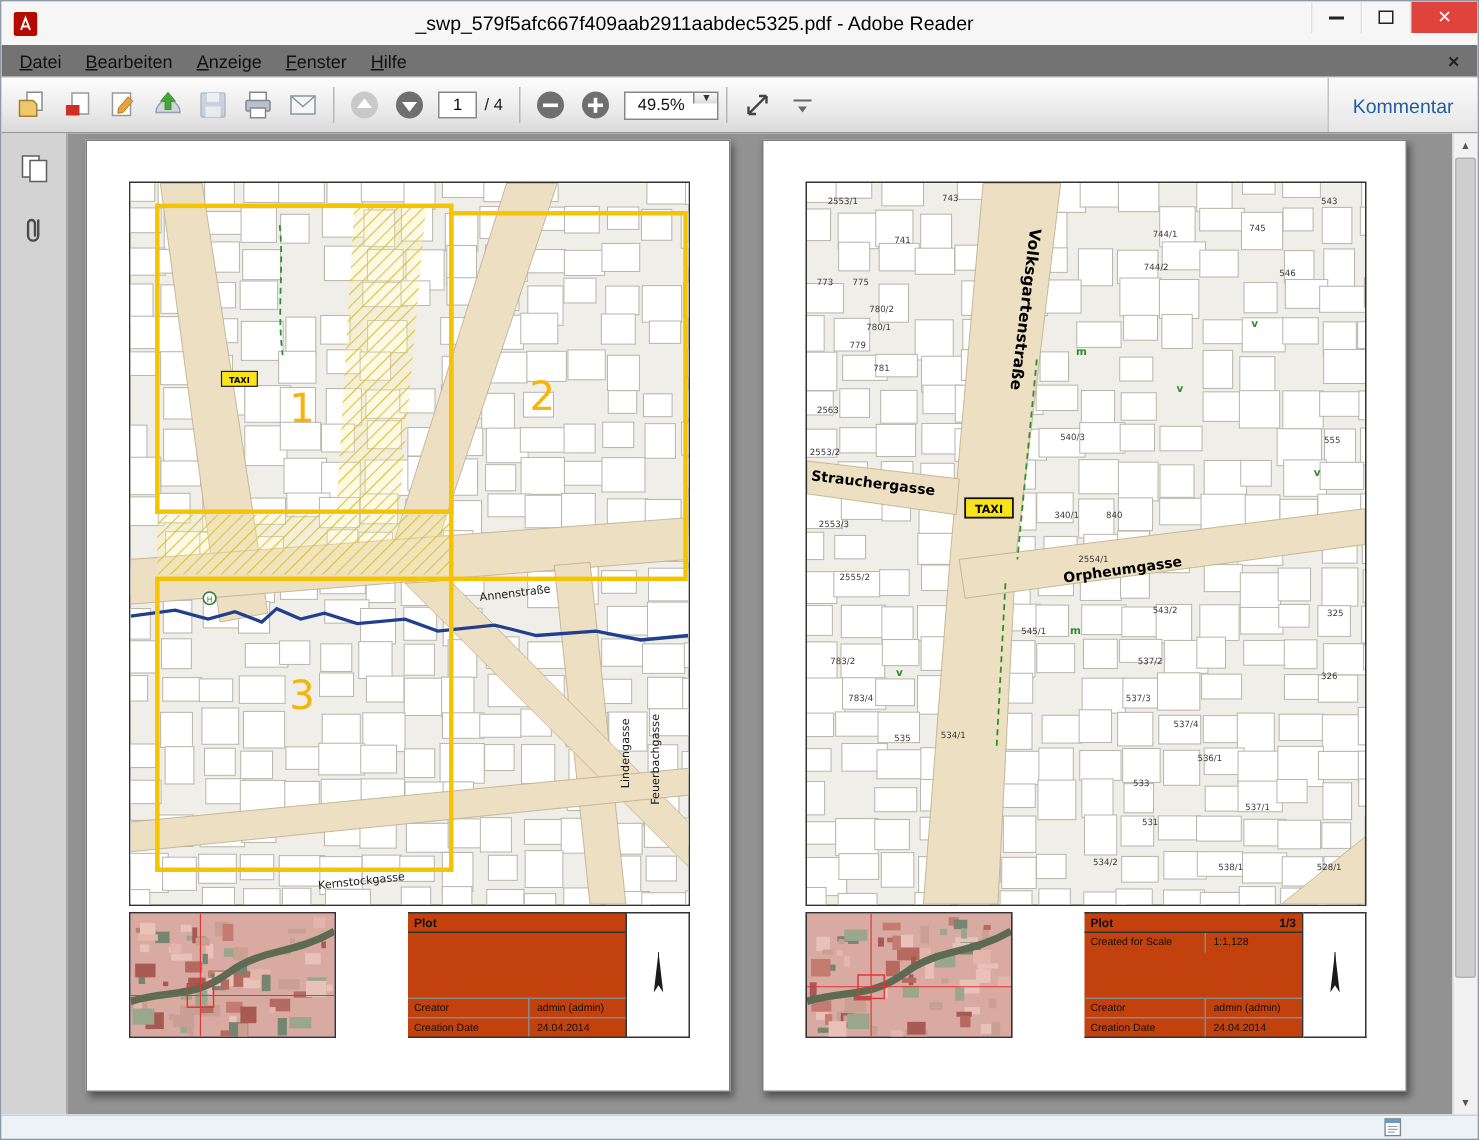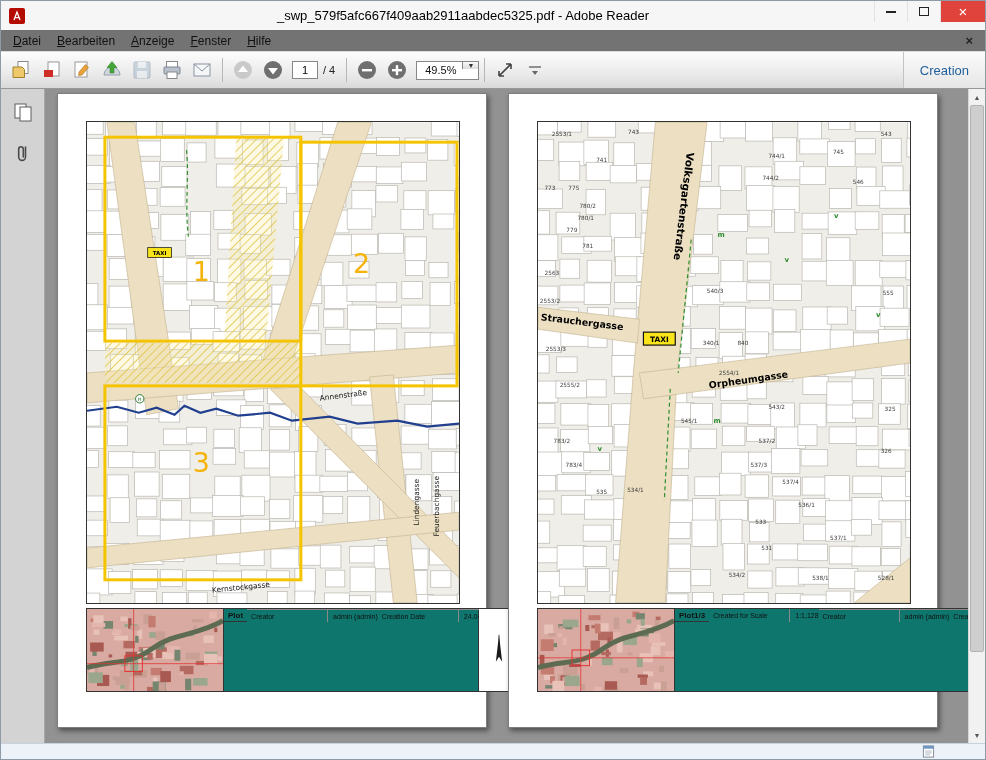--- a/index.html
+++ b/index.html
@@ -56,21 +56,21 @@
   .street{fill:#ecdfc2;stroke:#c2b190;stroke-width:0.6;}
   .river{fill:none;stroke:#203f8e;stroke-width:2.2;}
   .plotrect{fill:none;stroke:#f5c400;stroke-width:3;}
   .trees{stroke:#2f8f2f;stroke-width:1.2;stroke-dasharray:4 3;fill:none;}
 
   
   .page-footer{position:absolute;left:28px;top:514px;width:374px;height:84px;display:flex;
     font-size:7px;color:#111;}
   .sat-box{width:138px;border:1px solid #333;background:#caa;flex:0 0 auto;}
   .sat-box svg{display:block;width:100%;height:100%;}
-  .f-table{flex:1;border:1px solid #333;border-left:none;display:flex;flex-direction:row;background:#0f766e;}
+  .f-table{flex:1;border:1px solid #333;border-left:none;display:flex;flex-direction:column;background:#c2410c;margin-left:48px;}
   .f-head{display:flex;justify-content:space-between;align-items:center;border-bottom:1px solid #333;
     font-weight:bold;font-size:8px;padding:0 4px;height:13px;flex:0 0 auto;}
   .f-fill{flex:1;}
   .f-row{display:flex;border-top:1px solid #8a8a8a;height:13px;align-items:stretch;flex:0 0 auto;}
   .f-lab{width:80px;padding-left:4px;display:flex;align-items:center;}
   .f-val{flex:1;padding-left:5px;border-left:1px solid #8a8a8a;display:flex;align-items:center;}
   .f-compass{width:42px;border:1px solid #333;border-left:none;display:flex;align-items:center;
     justify-content:center;background:#fff;flex:0 0 auto;}
 
   
@@ -207,21 +207,21 @@
       </svg>
     </div>
     <div class="tb-btn">
       <svg viewBox="0 0 22 22" width="22" height="22">
         <path d="M5,8 h12" stroke="#666" stroke-width="1.4"></path>
         <path d="M8,12 l3,4 3,-4 z" fill="#666"></path>
       </svg>
     </div>
 
     <div class="tb-right">
-      <div class="tb-text-btn">Creation</div>
+      <div class="tb-text-btn">Kommentar</div>
     </div>
   </div>
 
   <div class="content">
     <div class="sidebar">
       <div class="sb-icon">
         <svg viewBox="0 0 22 22" width="22" height="22">
           <rect x="3" y="3" width="11" height="14" fill="#fff" stroke="#5d5d5d"></rect>
           <rect x="8" y="6" width="11" height="14" fill="#fff" stroke="#5d5d5d"></rect>
         </svg>

